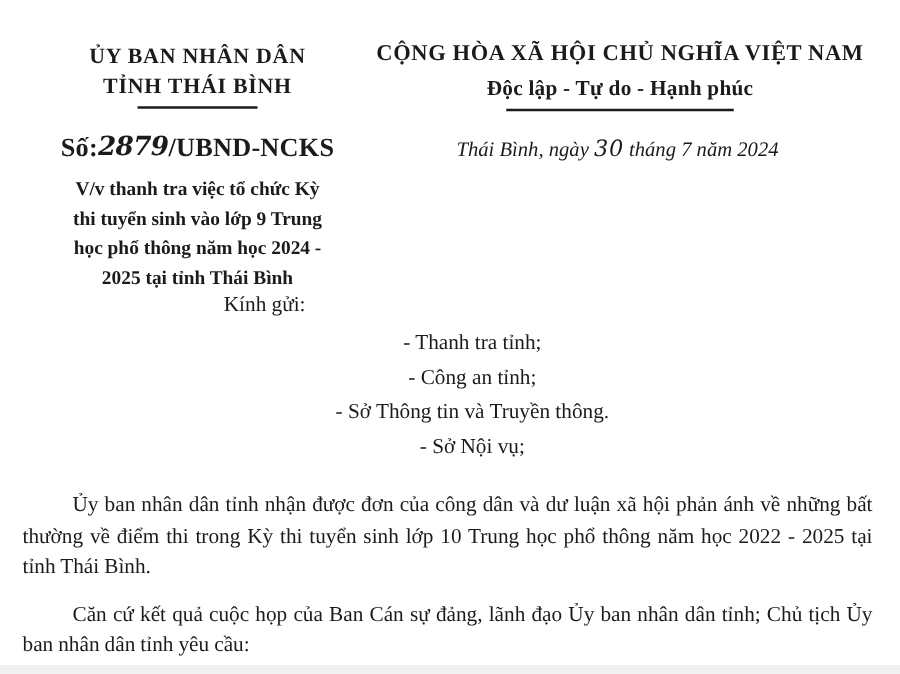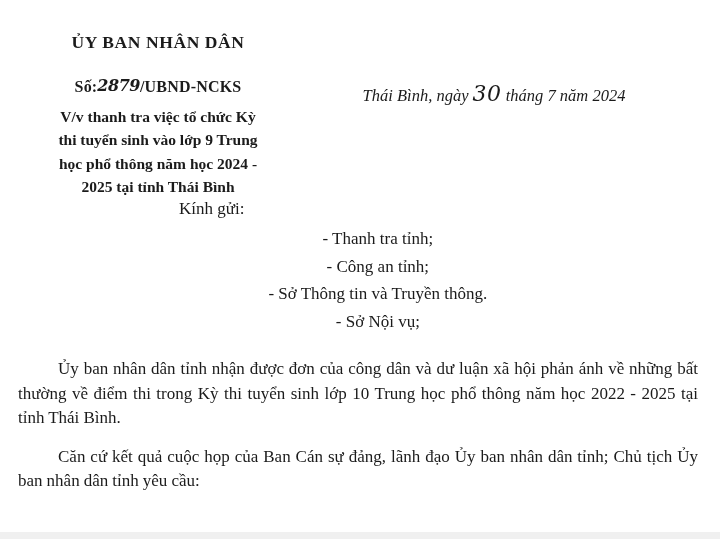--- a/index.html
+++ b/index.html
@@ -104,21 +104,21 @@
     flex: 0 0 268px;
     text-align: center;
   }
   .meta-right {
     flex: 1 1 auto;
     text-align: center;
     padding-top: 4px;
   }
 
   .doc-number {
-    font-size: 16px;
+    font-size: 21px;
     font-weight: bold;
     letter-spacing: 0.2px;
     white-space: nowrap;
     display: inline-block;
     position: relative;
     text-align: center;
   }
   .doc-number .hand-num {
     font-family: "DejaVu Serif", serif;
     font-style: italic;
@@ -137,21 +137,21 @@
   }
 
   .date-line {
     font-size: 16.5px;
     font-style: italic;
     white-space: nowrap;
   }
   .date-line .hand {
     font-family: "DejaVu Serif", serif;
     font-style: italic;
-    font-size: 22px;
+    font-size: 18px;
     letter-spacing: 0.5px;
   }
 
   
   .recipients {
     padding: 0 24px;
     display: flex;
     align-items: flex-start;
   }
   .recipients-label {
@@ -201,22 +201,33 @@
 </style>
 </head>
 <body>
 
 <div class="page">
 
   <div class="header">
 
     <div class="header-left">
       <div class="org-name">ỦY BAN NHÂN DÂN</div>
-    </div>
-
+      <div class="org-sub">
+        <span>TỈNH THÁI BÌNH</span>
+        <span class="rule"></span>
+      </div>
+    </div>
+
+    <div class="header-right">
+      <div class="nation-line">CỘNG HÒA XÃ HỘI CHỦ NGHĨA VIỆT NAM</div>
+      <div class="motto">
+        <span>Độc lập - Tự do - Hạnh phúc</span>
+        <span class="rule"></span>
+      </div>
+    </div>
 
   </div>
 
   <div class="meta">
 
     <div class="meta-left">
       <div class="doc-number">
         <span>Số:</span><span class="hand-num">2879</span><span>/UBND-NCKS</span>
       </div>
 

